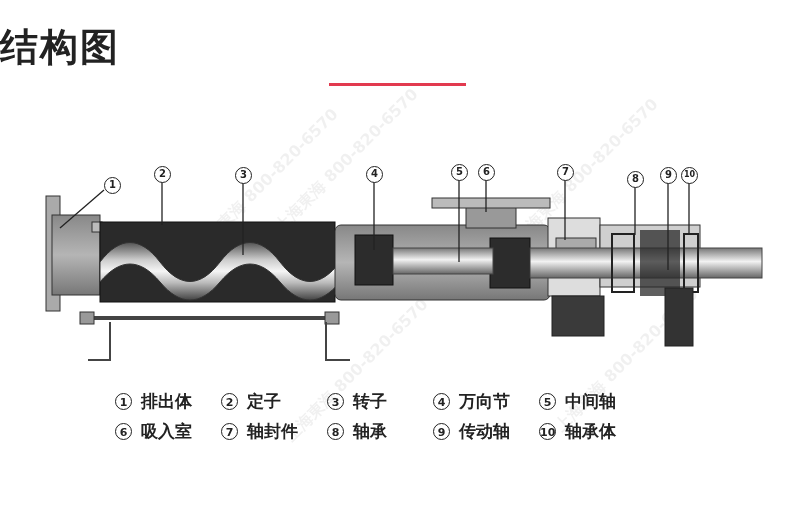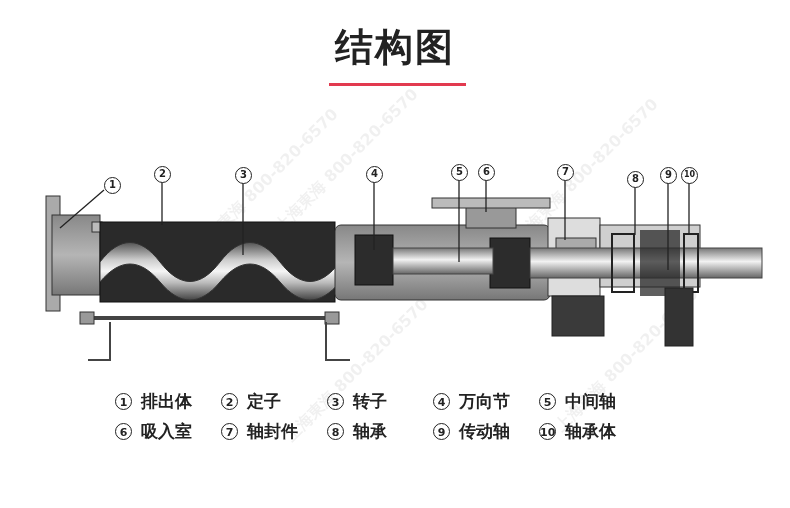--- a/index.html
+++ b/index.html
@@ -1,17 +1,17 @@
 <!DOCTYPE html>
 <html><head>
 <meta charset="utf-8">
 <style>
   html, body { margin: 0; padding: 0; background: #ffffff; }
   body { width: 790px; height: 508px; position: relative; overflow: hidden; font-family: "DejaVu Sans", sans-serif; }
-  .title { position: absolute; left: 0; width: 790px; top: 22px; text-align: center; font-size: 38px; font-weight: bold; color: #222222; letter-spacing: 2px; }
+  .title { position: absolute; left: 0; width: 790px; top: 22px; text-align: left; font-size: 38px; font-weight: bold; color: #222222; letter-spacing: 2px; }
   .title-underline { position: absolute; left: 329px; top: 83px; width: 137px; height: 3px; background: #e23a4f; }
   .diagram { position: absolute; left: 0; top: 150px; }
   .legend { position: absolute; left: 115px; top: 386px; }
   .legend-row { display: flex; height: 30px; align-items: center; }
   .legend-item { width: 106px; display: flex; align-items: center; font-size: 17px; font-weight: bold; color: #222; }
   .legend-num { display: inline-block; width: 17px; height: 17px; border: 1.6px solid #222; border-radius: 50%; font-size: 11px; line-height: 17px; text-align: center; margin-right: 9px; box-sizing: border-box; font-weight: bold; }
   .watermark { position: absolute; color: rgba(0,0,0,0.06); font-size: 16px; font-weight: bold; transform: rotate(-45deg); white-space: nowrap; pointer-events: none; }
   .callout { position: absolute; width: 17px; height: 17px; border: 1.5px solid #222; border-radius: 50%; font-size: 10px; line-height: 14px; text-align: center; box-sizing: border-box; background: #fff; font-weight: bold; color: #222; }
 </style>
 </head>

